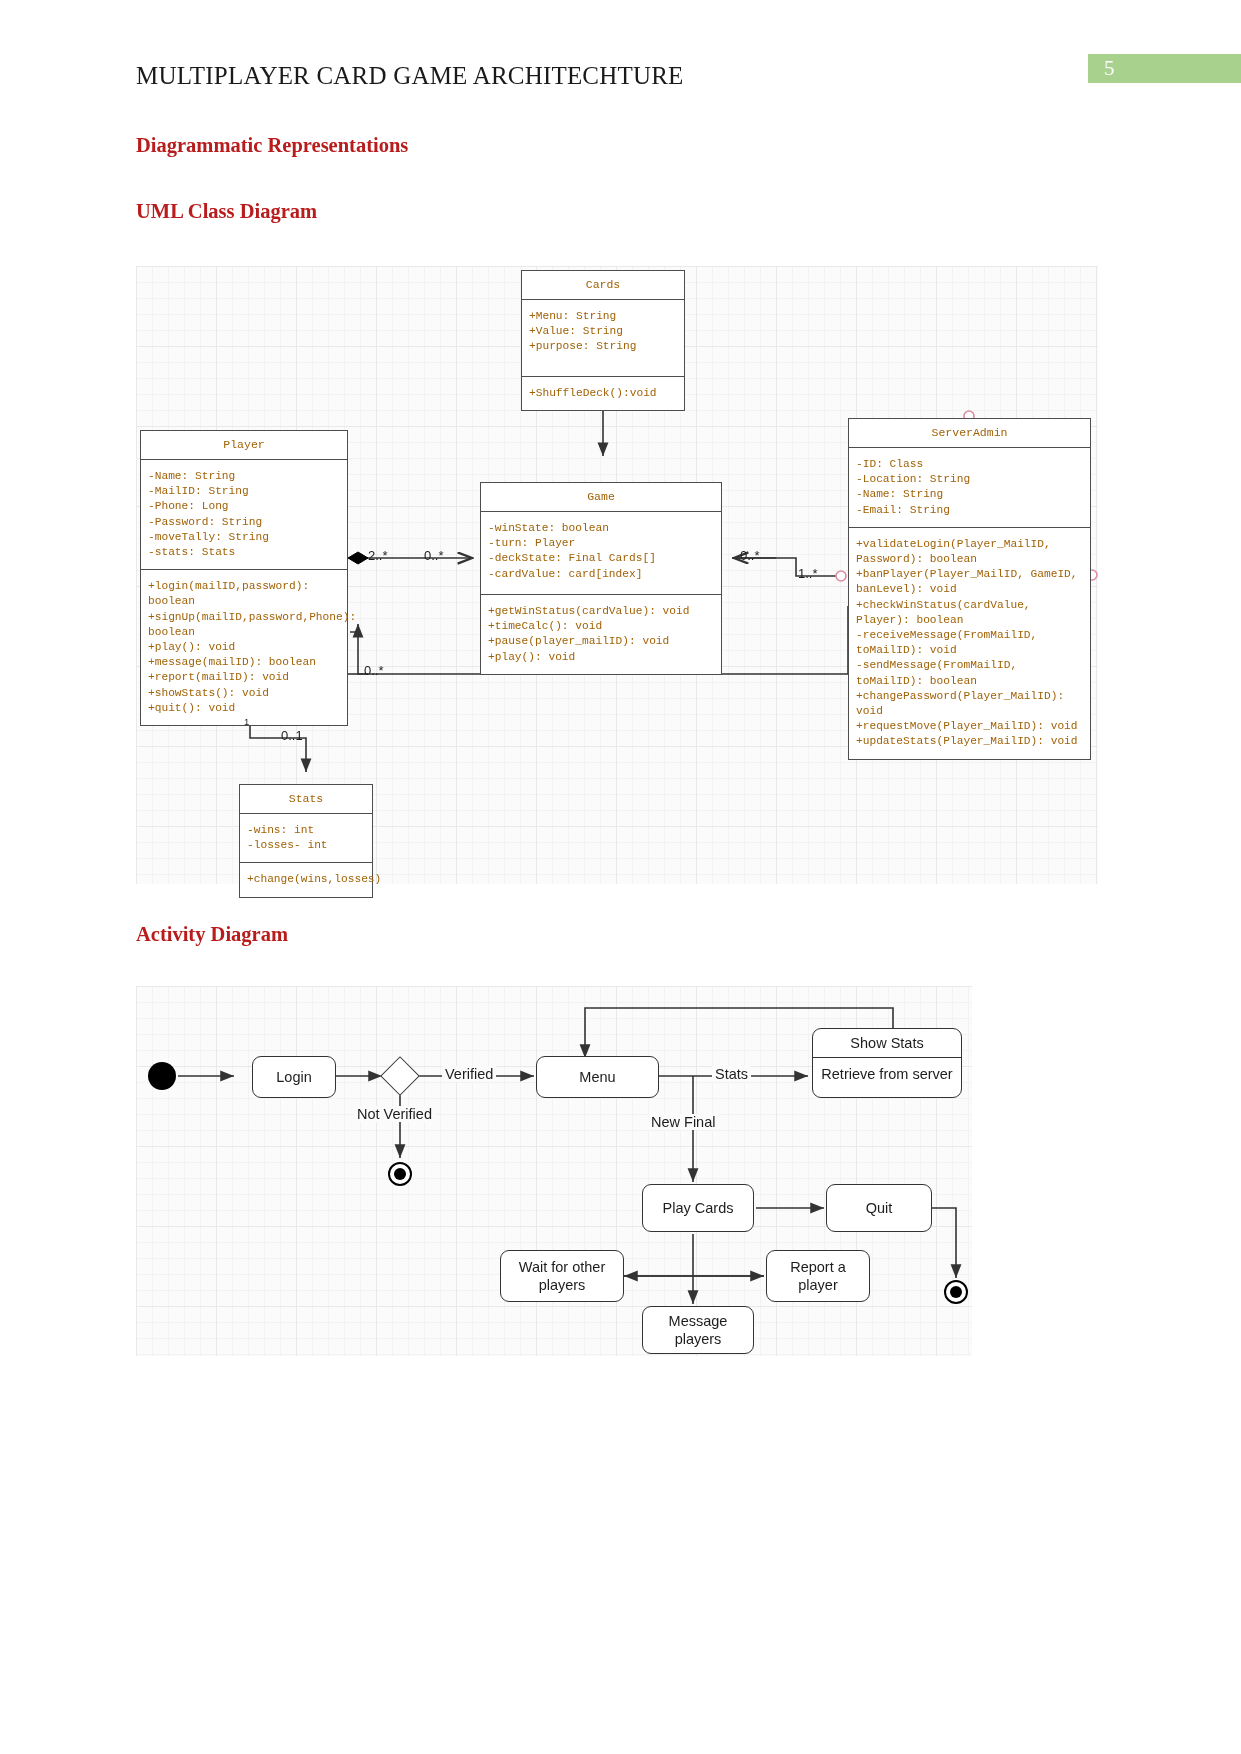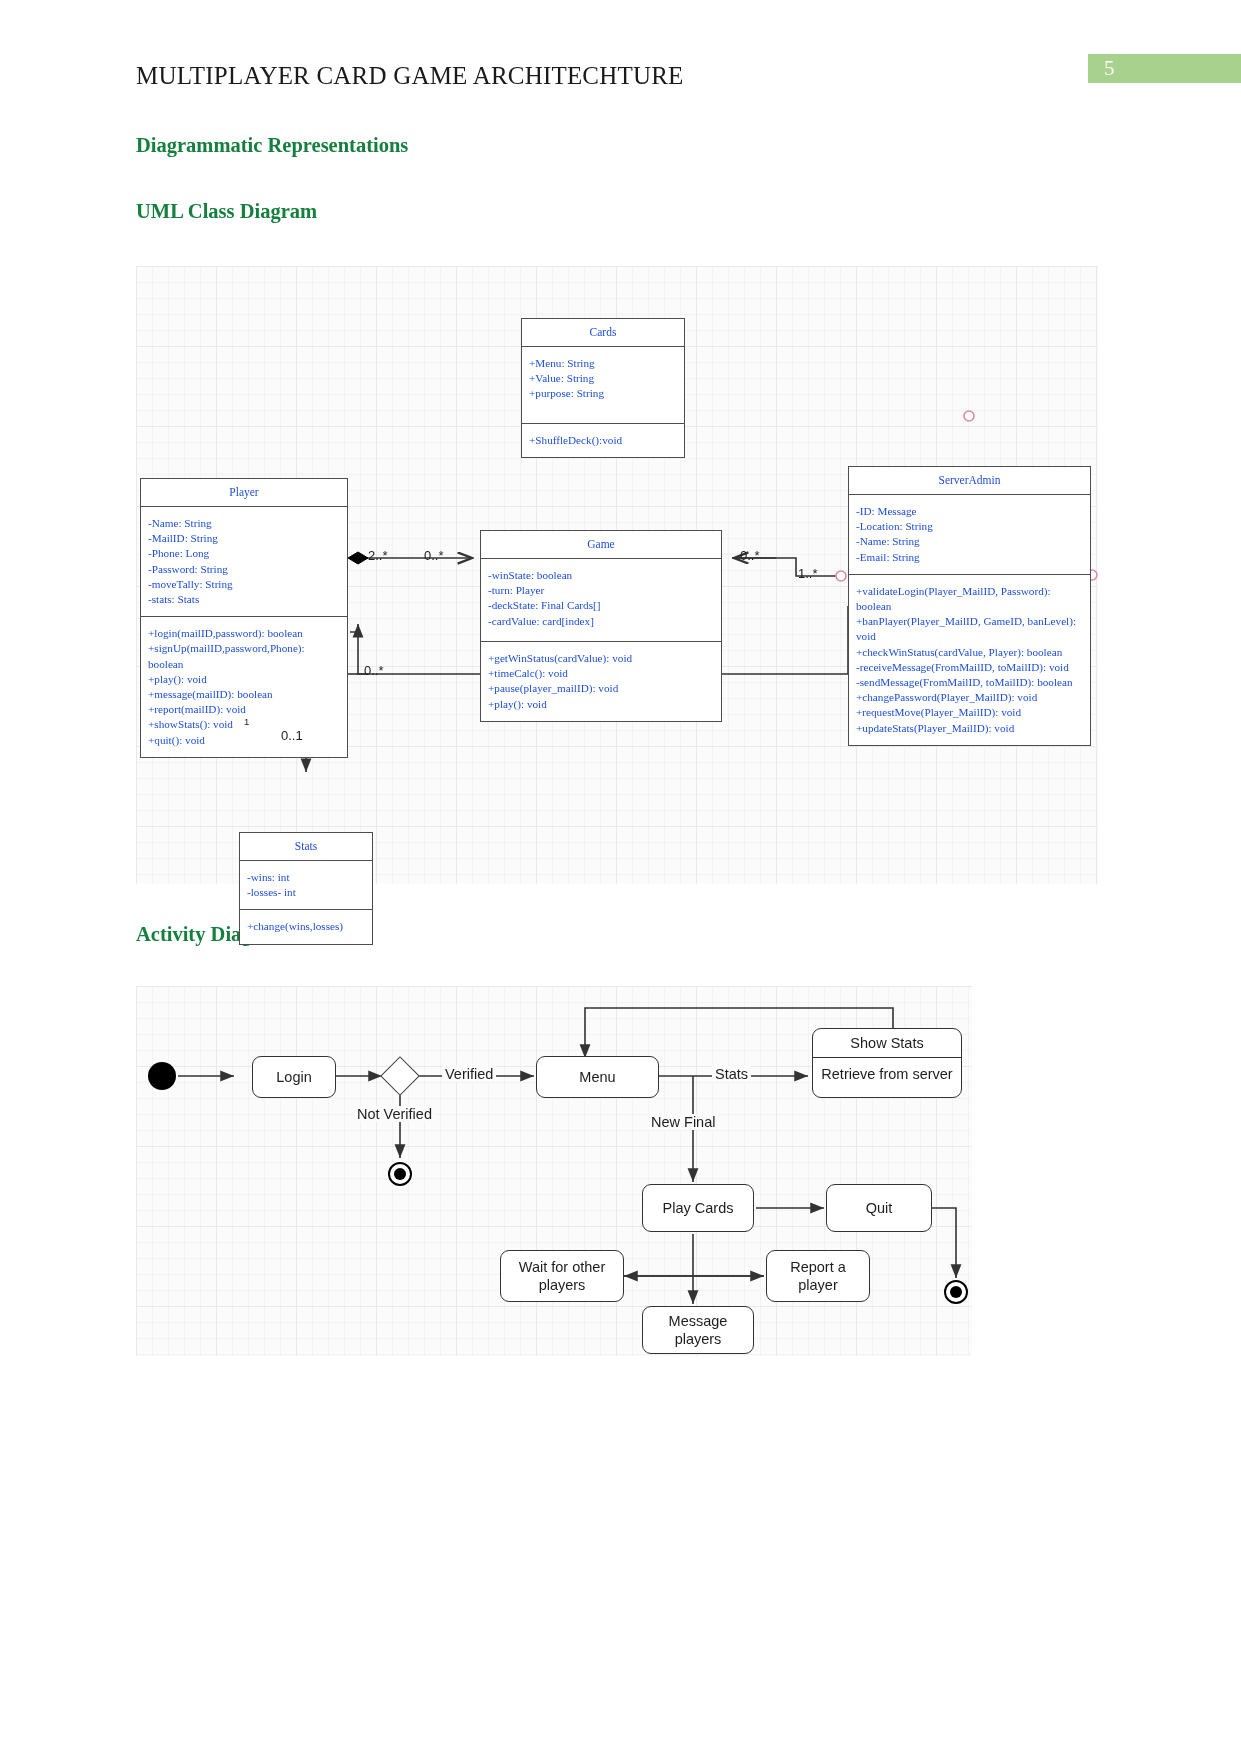--- a/index.html
+++ b/index.html
@@ -44,21 +44,21 @@
     font-size: 21px;
     color: #ffffff;
   }
 
   
   .section-heading {
     position: absolute;
     font-family: "Liberation Serif", serif;
     font-weight: bold;
     font-size: 20.5px;
-    color: #15803d;
+    color: #b91c1c;
     white-space: nowrap;
   }
   #h-diagrammatic { left: 136px; top: 134px; }
   #h-uml          { left: 136px; top: 200px; }
   #h-activity     { left: 136px; top: 923px; }
 
   
   .canvas {
     position: absolute;
     background-color: #fbfbfb;
@@ -84,23 +84,22 @@
     width: 100%; height: 100%;
     overflow: visible;
   }
 
   
   .uml-class {
     position: absolute;
     background: #ffffff;
     border: 1.6px solid #4d4d4d;
     box-sizing: border-box;
-    font-family: Liberation Serif, serif;
-    color: #1d4ed8;
-    margin-top: 48px;
+    font-family: Liberation Mono, monospace;
+    color: #a16207;
   }
   .uml-name {
     text-align: center;
     font-size: 11.5px;
     padding: 7px 4px 8px 4px;
     border-bottom: 1.6px solid #4d4d4d;
     box-sizing: border-box;
   }
   .uml-compartment {
     padding: 9px 6px 9px 7px;
@@ -307,21 +306,21 @@
       <div>+getWinStatus(cardValue): void</div>
       <div>+timeCalc(): void</div>
       <div>+pause(player_mailID): void</div>
       <div>+play(): void</div>
     </div>
   </div>
 
   <div class="uml-class" id="class-server">
     <div class="uml-name">ServerAdmin</div>
     <div class="uml-compartment attrs">
-      <div>-ID: Message</div>
+      <div>-ID: Class</div>
       <div>-Location: String</div>
       <div>-Name: String</div>
       <div>-Email: String</div>
     </div>
     <div class="uml-compartment bordered wrap">
       <div>+validateLogin(Player_MailID, Password): boolean</div>
       <div>+banPlayer(Player_MailID, GameID, banLevel): void</div>
       <div>+checkWinStatus(cardValue, Player): boolean</div>
       <div>-receiveMessage(FromMailID, toMailID): void</div>
       <div>-sendMessage(FromMailID, toMailID): boolean</div>

